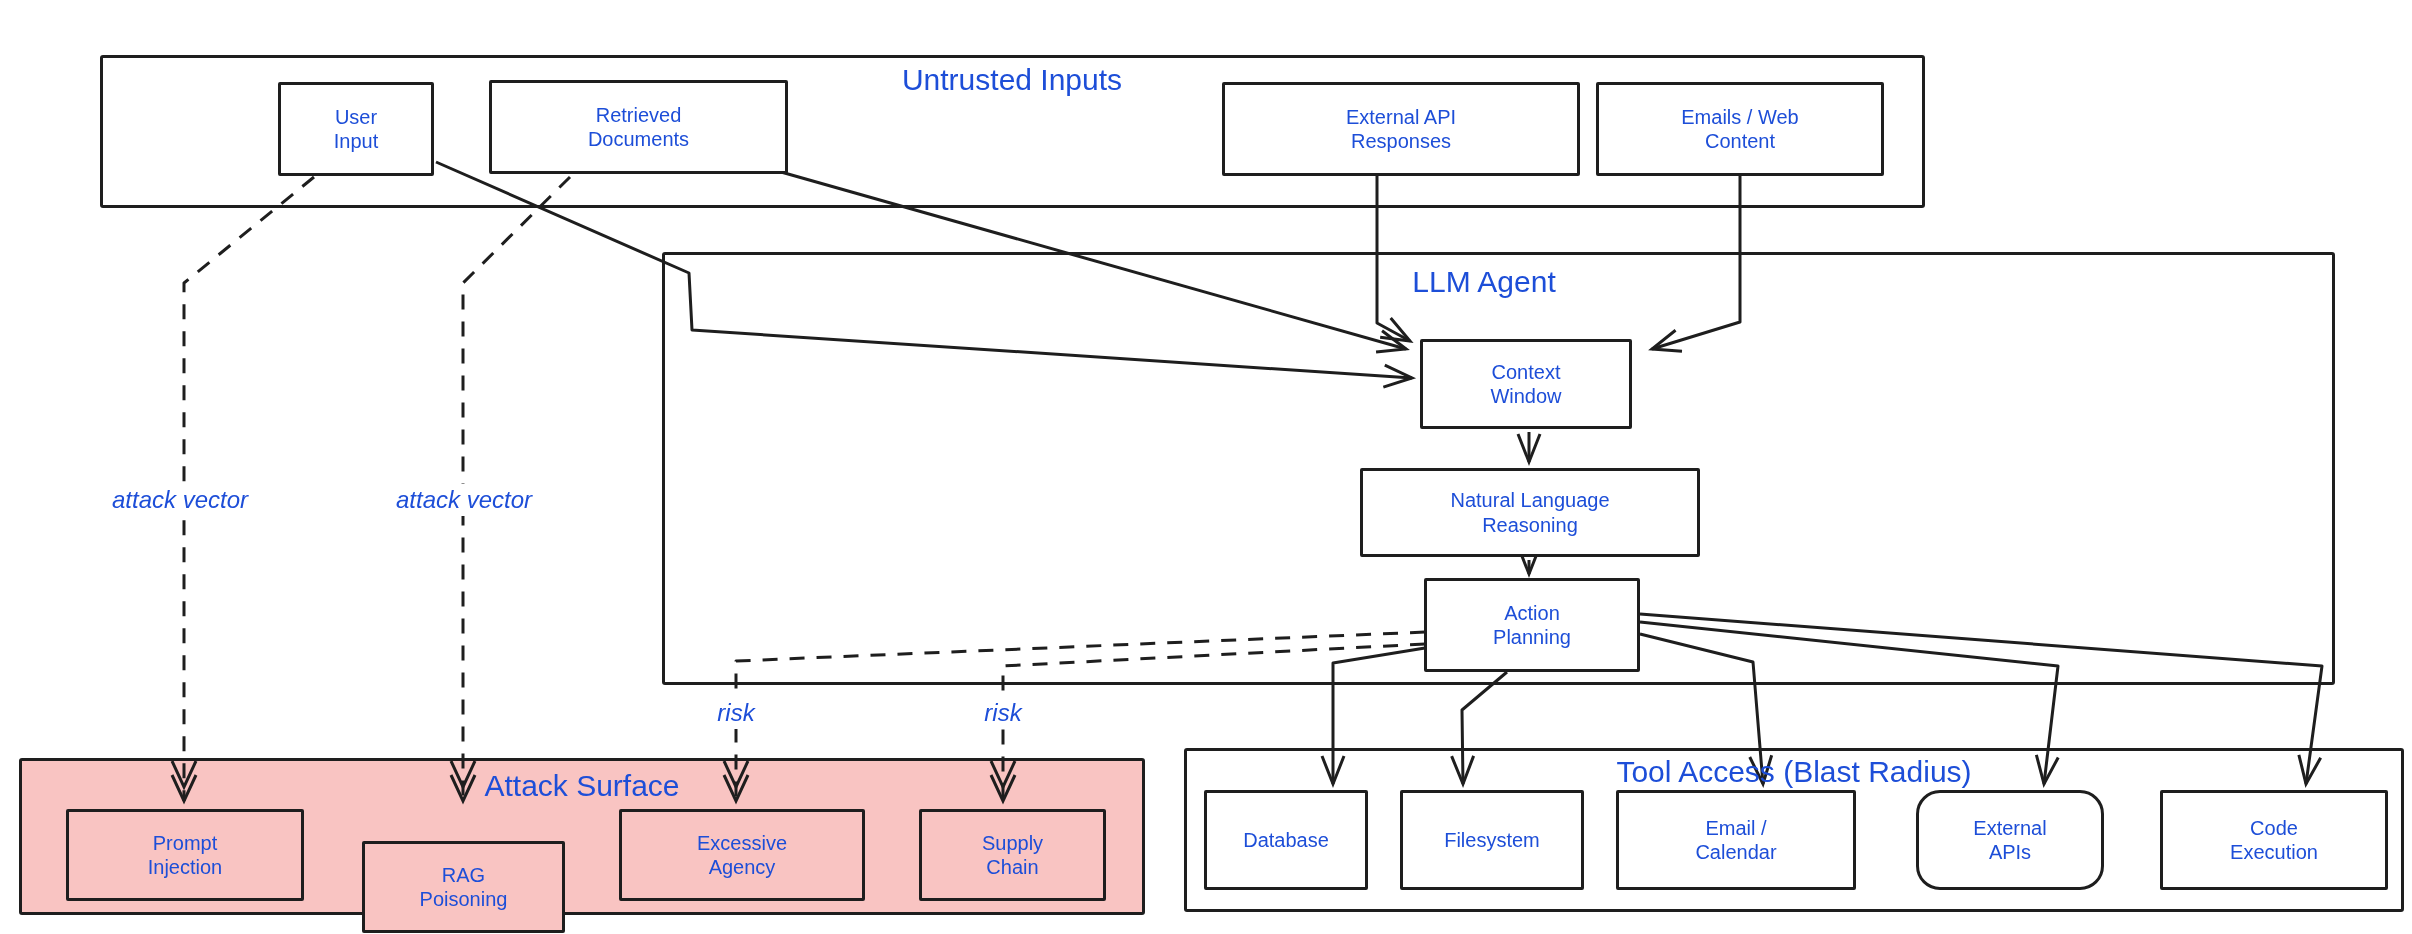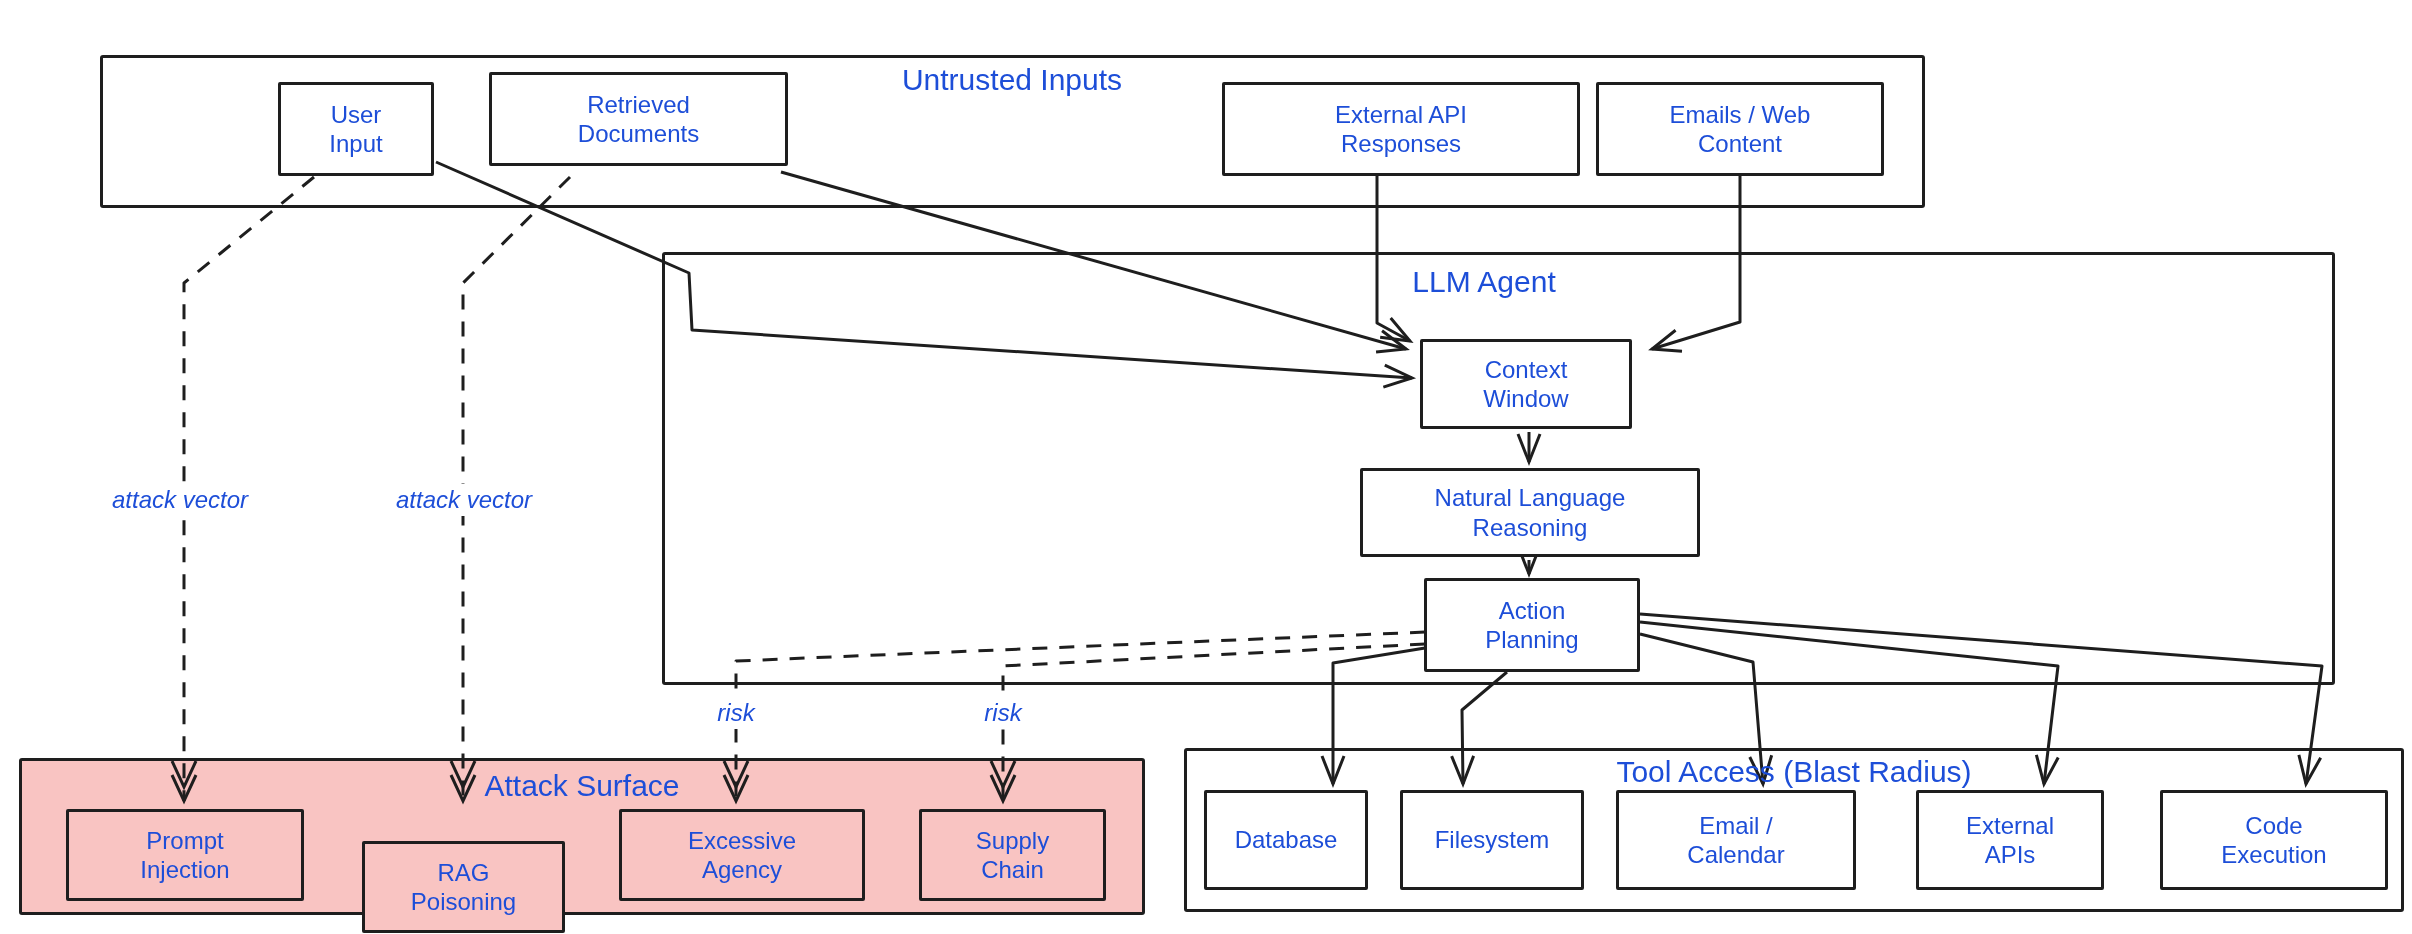--- a/index.html
+++ b/index.html
@@ -11,21 +11,21 @@
     position:absolute;border:3px solid #1e1e1e;border-radius:3px;
     background:#ffffff;box-sizing:border-box;z-index:1;
   }
   .container.pink{background:#f9c4c2;}
   svg.edges{position:absolute;left:0;top:0;z-index:2;pointer-events:none;}
   svg.edges polyline{fill:none;stroke:#1e1e1e;stroke-width:3;stroke-linejoin:round;}
   svg.edges polyline.dashed{stroke-dasharray:15 12;}
   .node{
     position:absolute;border:3px solid #1e1e1e;border-radius:2px;background:#ffffff;
     box-sizing:border-box;display:flex;align-items:center;justify-content:center;
-    text-align:center;font-size:24px;line-height:1.22;white-space:pre-line;z-index:3;
+    text-align:center;font-size:20px;line-height:1.22;white-space:pre-line;z-index:3;
   }
   .node.pink{background:#f9c4c2;}
   .ctitle{
     position:absolute;transform:translateX(-50%);font-size:30px;line-height:32px;
     white-space:nowrap;z-index:3;
   }
   .elabel{
     position:absolute;transform:translate(-50%,-50%);font-size:24px;line-height:30px;
     white-space:nowrap;background:#ffffff;padding:1px 8px;z-index:3;font-style:italic;
   }
@@ -69,21 +69,21 @@
     <polyline class="dashed" points="1425,644 1003,666 1003,801" marker-end="url(#ah2)"></polyline>
   </svg>
 
   <div class="ctitle" style="left:1012px;top:64px;">Untrusted Inputs</div>
   <div class="ctitle" style="left:1461px;top:266px;margin-left:23px;">LLM Agent</div>
   <div class="ctitle" style="left:582px;top:770px;">Attack Surface</div>
   <div class="ctitle" style="left:1794px;top:756px;">Tool Access (Blast Radius)</div>
 
   <div class="node" style="left:278px;top:82px;width:156px;height:94px;">User
 Input</div>
-  <div class="node" style="left:489px;top:72px;width:299px;height:94px;">Retrieved
+  <div class="node" style="left:489px;top:80px;width:299px;height:94px;">Retrieved
 Documents</div>
   <div class="node" style="left:1222px;top:82px;width:358px;height:94px;">External API
 Responses</div>
   <div class="node" style="left:1596px;top:82px;width:288px;height:94px;">Emails / Web
 Content</div>
 
   <div class="node" style="left:1420px;top:339px;width:212px;height:90px;">Context
 Window</div>
   <div class="node" style="left:1360px;top:468px;width:340px;height:89px;">Natural Language
 Reasoning</div>
@@ -96,21 +96,21 @@
 Poisoning</div>
   <div class="node pink" style="left:619px;top:809px;width:246px;height:92px;">Excessive
 Agency</div>
   <div class="node pink" style="left:919px;top:809px;width:187px;height:92px;">Supply
 Chain</div>
 
   <div class="node" style="left:1204px;top:790px;width:164px;height:100px;">Database</div>
   <div class="node" style="left:1400px;top:790px;width:184px;height:100px;">Filesystem</div>
   <div class="node" style="left:1616px;top:790px;width:240px;height:100px;">Email /
 Calendar</div>
-  <div class="node" style="left:1916px;top:790px;width:188px;height:100px;">External
+  <div class="node" style="left:1916px;top:790px;width:188px;height:100px;border-radius:24px;">External
 APIs</div>
   <div class="node" style="left:2160px;top:790px;width:228px;height:100px;">Code
 Execution</div>
 
   <div class="elabel" style="left:180px;top:500px;">attack vector</div>
   <div class="elabel" style="left:464px;top:500px;">attack vector</div>
   <div class="elabel" style="left:736px;top:713px;">risk</div>
   <div class="elabel" style="left:1003px;top:713px;">risk</div>
 
 </div>

